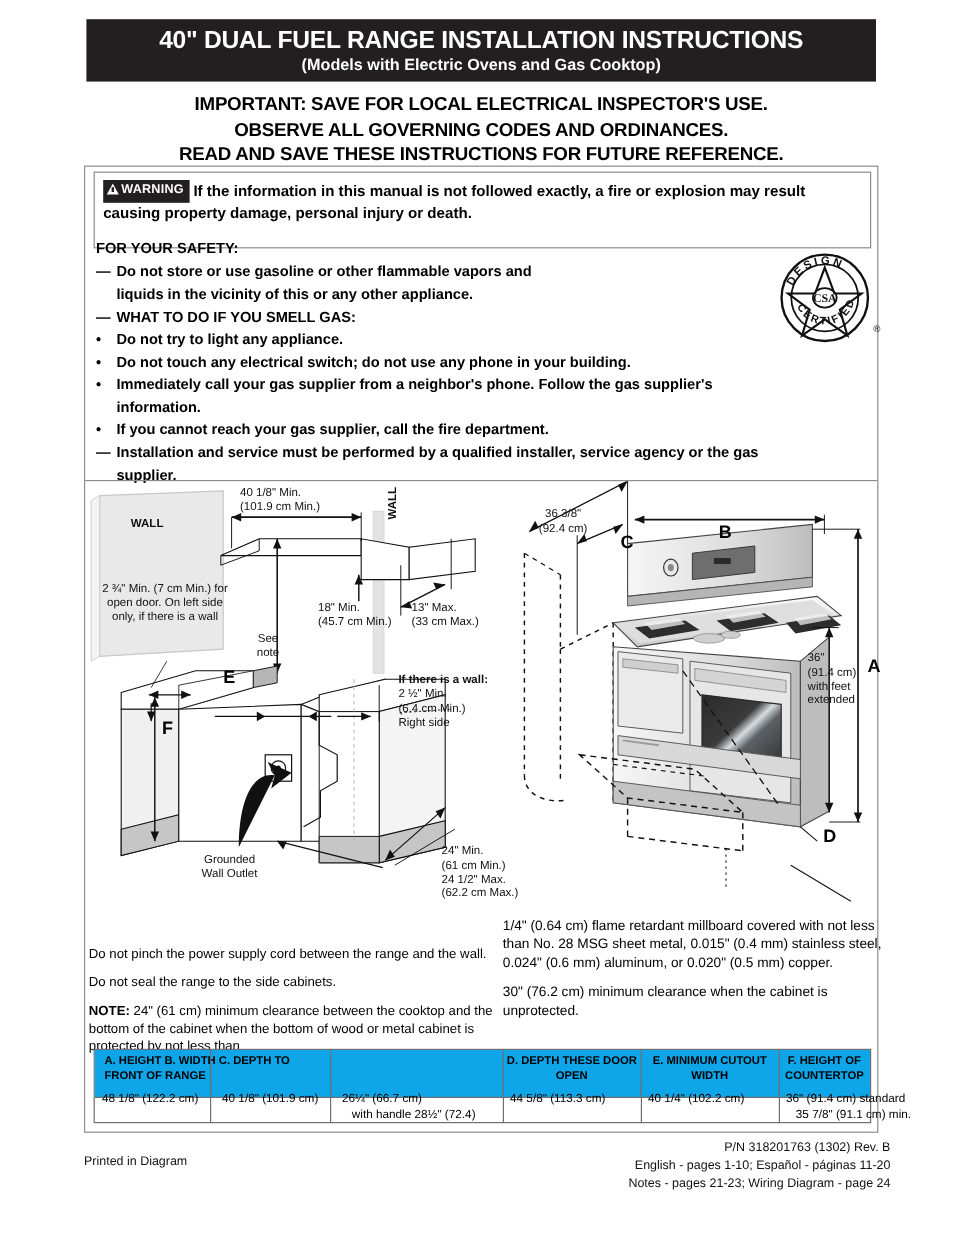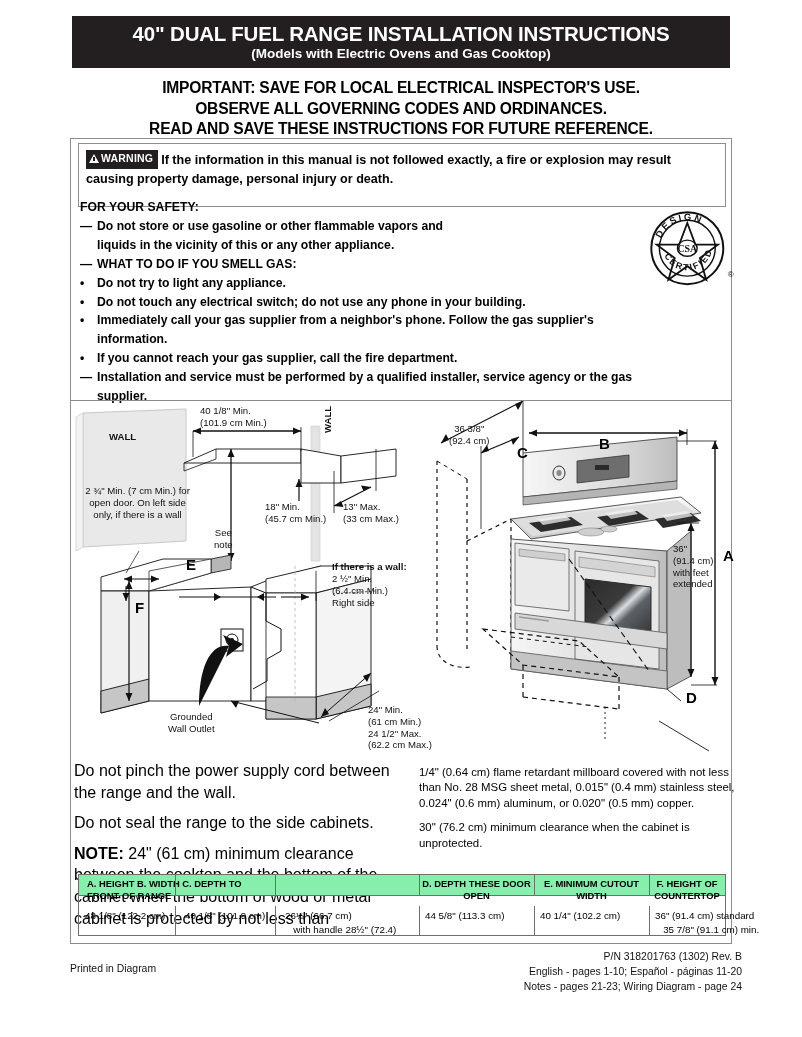--- a/index.html
+++ b/index.html
@@ -41,27 +41,27 @@
   .csa{position:absolute;left:645px;top:205px;width:90px;height:90px;}
 
   
   .diagrams{position:absolute;left:71px;top:400px;width:660px;height:355px;border-top:1px solid #8d8d8d;}
   .dgm{position:absolute;left:0;top:0;}
   .dlabel{position:absolute;font-size:9.6px;line-height:1.23;color:#111;white-space:pre;}
   .dlabel.b{font-weight:bold;}
   .dletter{position:absolute;font-size:15px;font-weight:bold;color:#000;}
 
   
-  .notesL{position:absolute;left:74px;top:760px;width:340px;font-size:16px;line-height:1.35;}
+  .notesL{position:absolute;left:74px;top:788px;width:340px;font-size:11px;line-height:1.35;}
   .notesR{position:absolute;left:419px;top:765px;width:335px;font-size:11.4px;line-height:1.35;}
   .notesL p,.notesR p{margin:0 0 9px 0;}
 
   
   .tbl{position:absolute;left:78px;top:874px;width:648px;height:62px;border:1px solid #6f6f6f;box-sizing:border-box;}
-  .thead{position:absolute;left:0;top:0;width:100%;height:21px;background:#86efac;border-bottom:1px solid #6f6f6f;box-sizing:border-box;}
+  .thead{position:absolute;left:0;top:0;width:100%;height:40px;background:#0ea5e9;border-bottom:1px solid #6f6f6f;box-sizing:border-box;}
   .tbody{position:absolute;left:0;top:31px;width:100%;height:30px;}
   .vline{position:absolute;top:0;width:1px;height:100%;background:#6f6f6f;}
   .hcell{position:absolute;top:3px;font-size:9.4px;font-weight:bold;text-align:center;line-height:1.32;}
   .bcell{position:absolute;top:3px;font-size:9.8px;line-height:1.38;white-space:pre;}
 
   
   .printed{position:absolute;left:70px;top:963px;font-size:10.4px;color:#111;}
   .foot{position:absolute;right:60px;top:950px;text-align:right;font-size:10.4px;line-height:1.42;color:#111;}
 </style>
 </head>

